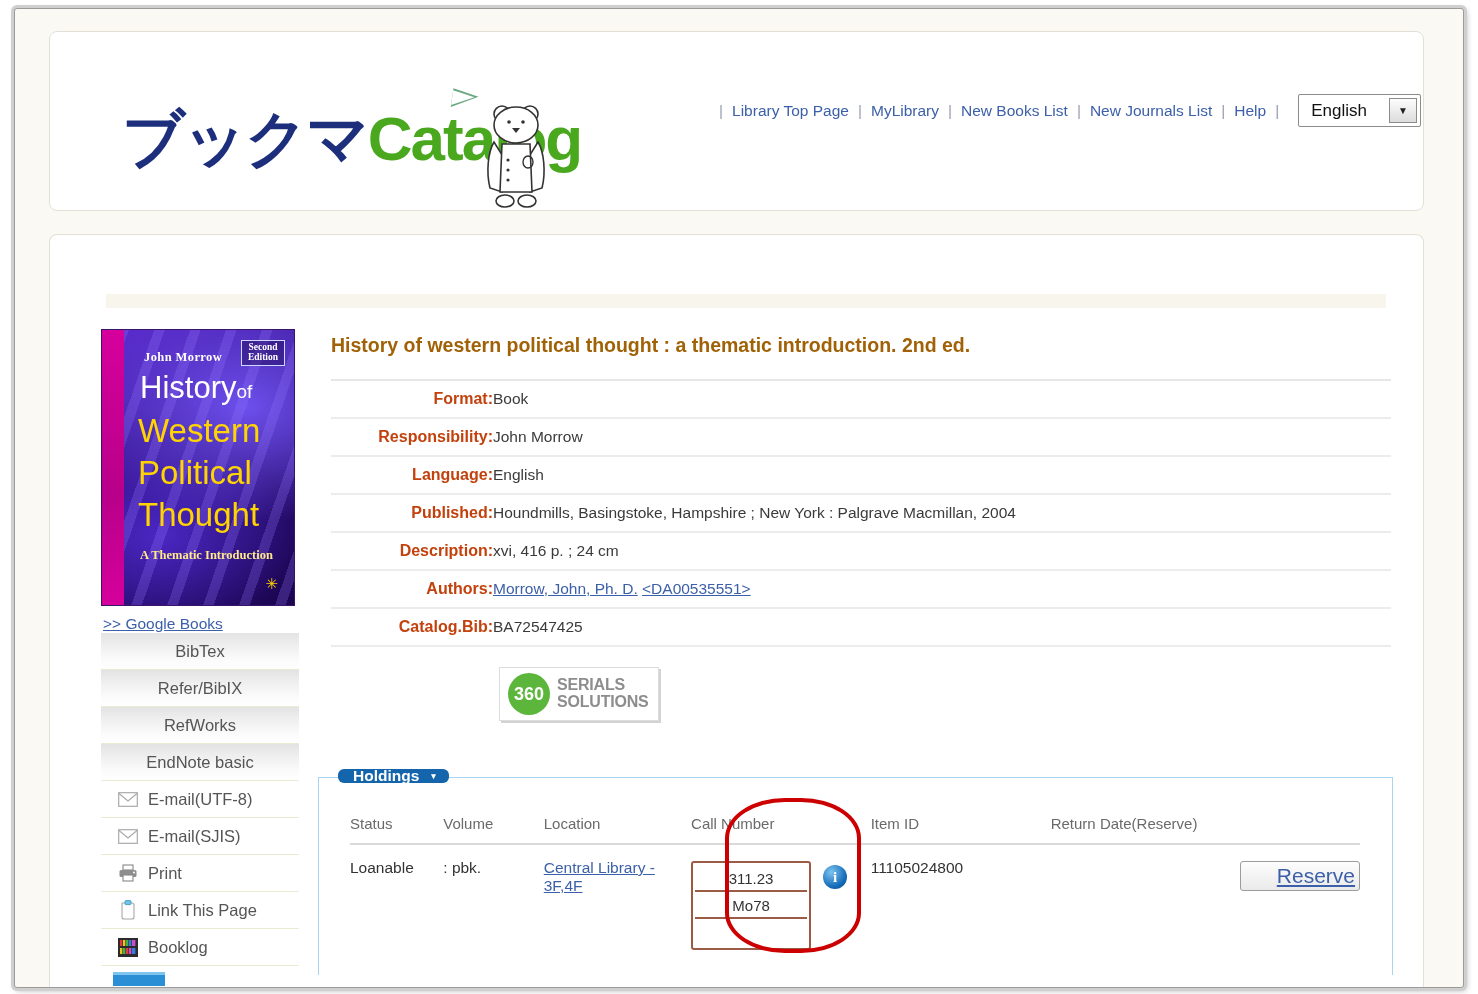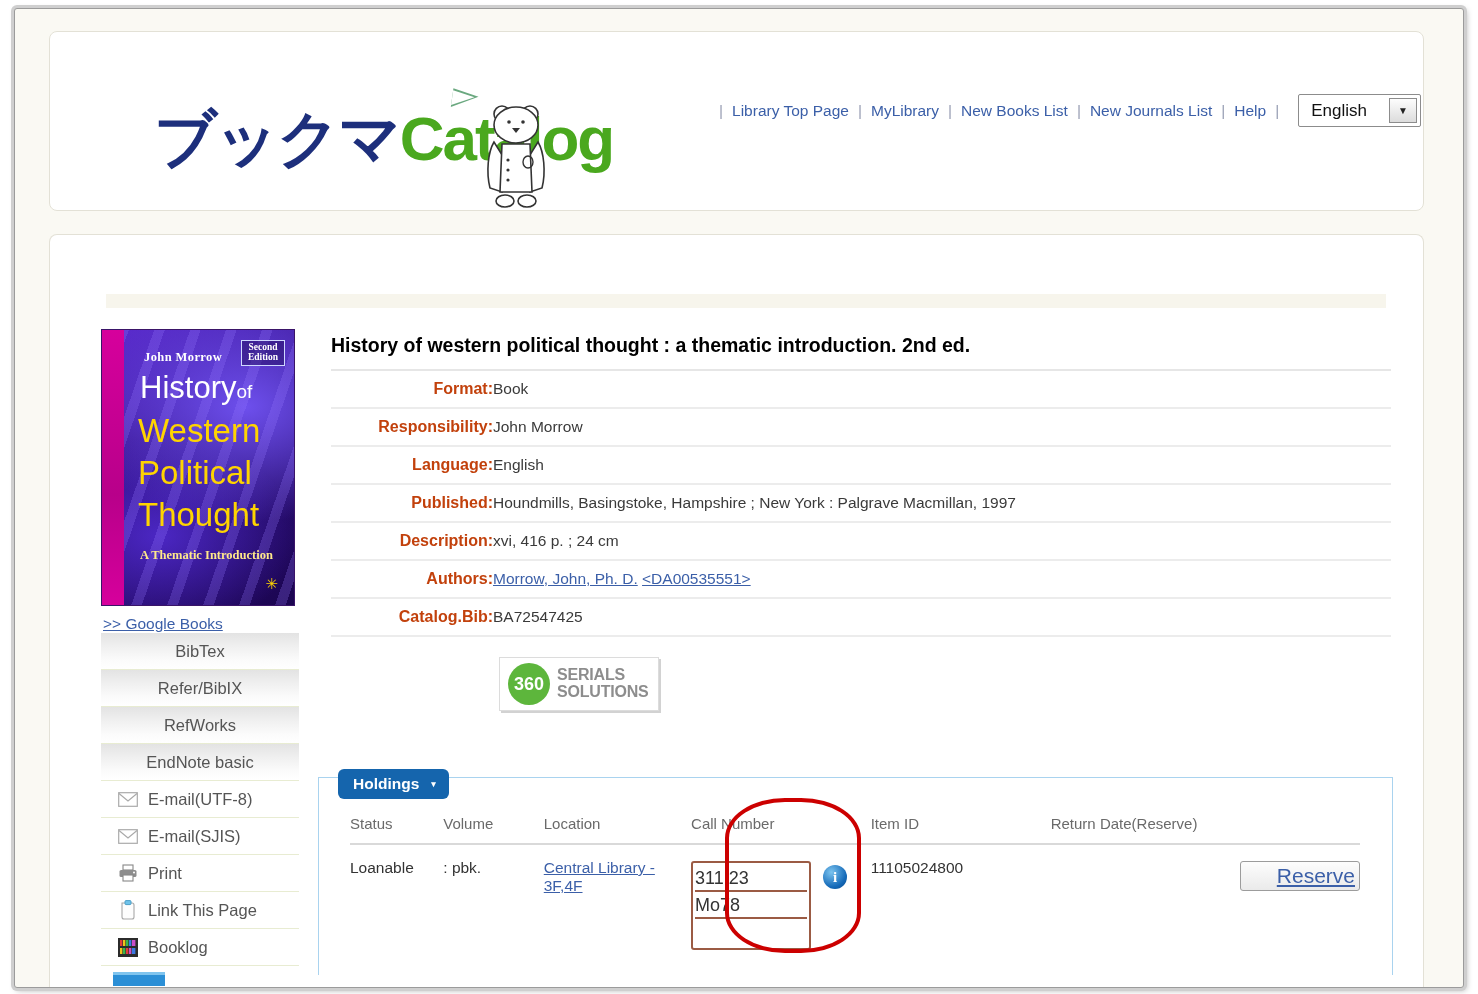--- a/index.html
+++ b/index.html
@@ -84,21 +84,21 @@
     border-bottom: 11px solid transparent;
   }
   #wordmark {
     position: absolute;
     left: 0; top: 44px;
     font-size: 62px;
     font-weight: 700;
     line-height: 1;
     white-space: nowrap;
   }
-  #wordmark .jp { color: #1d2f7c; letter-spacing: -2px; margin-left: 32px; }
+  #wordmark .jp { color: #1d2f7c; letter-spacing: -2px; }
   #wordmark .en { color: #4aa81e; letter-spacing: -2px; font-family: "Liberation Sans", sans-serif; }
 
   
   #bear { position: absolute; left: 350px; top: 36px; }
 
   
   #topnav {
     position: absolute;
     left: 660px; top: 62px;
     display: flex;
@@ -249,22 +249,22 @@
 
   
   #record {
     position: absolute;
     left: 316px; top: 325px;
     width: 1060px;
   }
   #rec-title {
     font-size: 19.5px;
     font-weight: 700;
-    color: #000000;
-    padding-bottom: 12px;
+    color: #a16207;
+    padding-bottom: 22px;
     border-bottom: 2px solid #e6e6e6;
   }
   table#meta {
     border-collapse: collapse;
     width: 1060px;
     margin-top: 0;
   }
   table#meta td {
     border-bottom: 2px solid #ececec;
     padding: 9px 0 9px 0;
@@ -315,21 +315,21 @@
     position: absolute;
     left: 303px; top: 768px;
     width: 1075px; height: 198px;
     border: 1px solid #a9d3ef;
     background: #fff;
     border-bottom: none;
   }
   #holdings-tab {
     position: absolute;
     left: 323px; top: 760px;
-    height: 30px;
+    height: 14px;
     padding: 0 13px 0 15px;
     background: #1565ad;
     border-radius: 6px;
     color: #fff;
     font-size: 15.5px; font-weight: 700;
     display: flex; align-items: center; gap: 12px;
     z-index: 4;
   }
   #holdings-tab .caret {
     font-size: 9px;
@@ -365,22 +365,22 @@
   #callbox {
     width: 120px;
     border: 2px solid #9b5b44;
     border-radius: 3px;
     background: #fff;
     padding: 2px;
     margin-top: 2px;
   }
   #callbox .cl {
     height: 27px; line-height: 27px;
-    text-align: left;
-    font-size: 18px;
+    text-align: center;
+    font-size: 15px;
     color: #333;
     border-bottom: 2px solid #9b5b44;
   }
   #callbox .cl:last-child { border-bottom: none; }
 
   #info-icon {
     width: 24px; height: 24px; border-radius: 50%;
     background: radial-gradient(circle at 35% 30%, #7cc4ef, #1469b8 65%, #0d4a87);
     color: #fff; font-weight: 700; font-size: 15px;
     font-family: "Liberation Serif", serif;
@@ -577,21 +577,21 @@
       <tr>
         <td class="lbl">Responsibility:</td>
         <td class="val">John Morrow</td>
       </tr>
       <tr>
         <td class="lbl">Language:</td>
         <td class="val">English</td>
       </tr>
       <tr>
         <td class="lbl">Published:</td>
-        <td class="val">Houndmills, Basingstoke, Hampshire ; New York : Palgrave Macmillan, 1997</td>
+        <td class="val">Houndmills, Basingstoke, Hampshire ; New York : Palgrave Macmillan, 2004</td>
       </tr>
       <tr>
         <td class="lbl">Description:</td>
         <td class="val">xvi, 416 p. ; 24 cm</td>
       </tr>
       <tr>
         <td class="lbl">Authors:</td>
         <td class="val">
           <a href="#">Morrow, John, Ph. D.</a>
           <a href="#">&lt;DA00535551&gt;</a>

